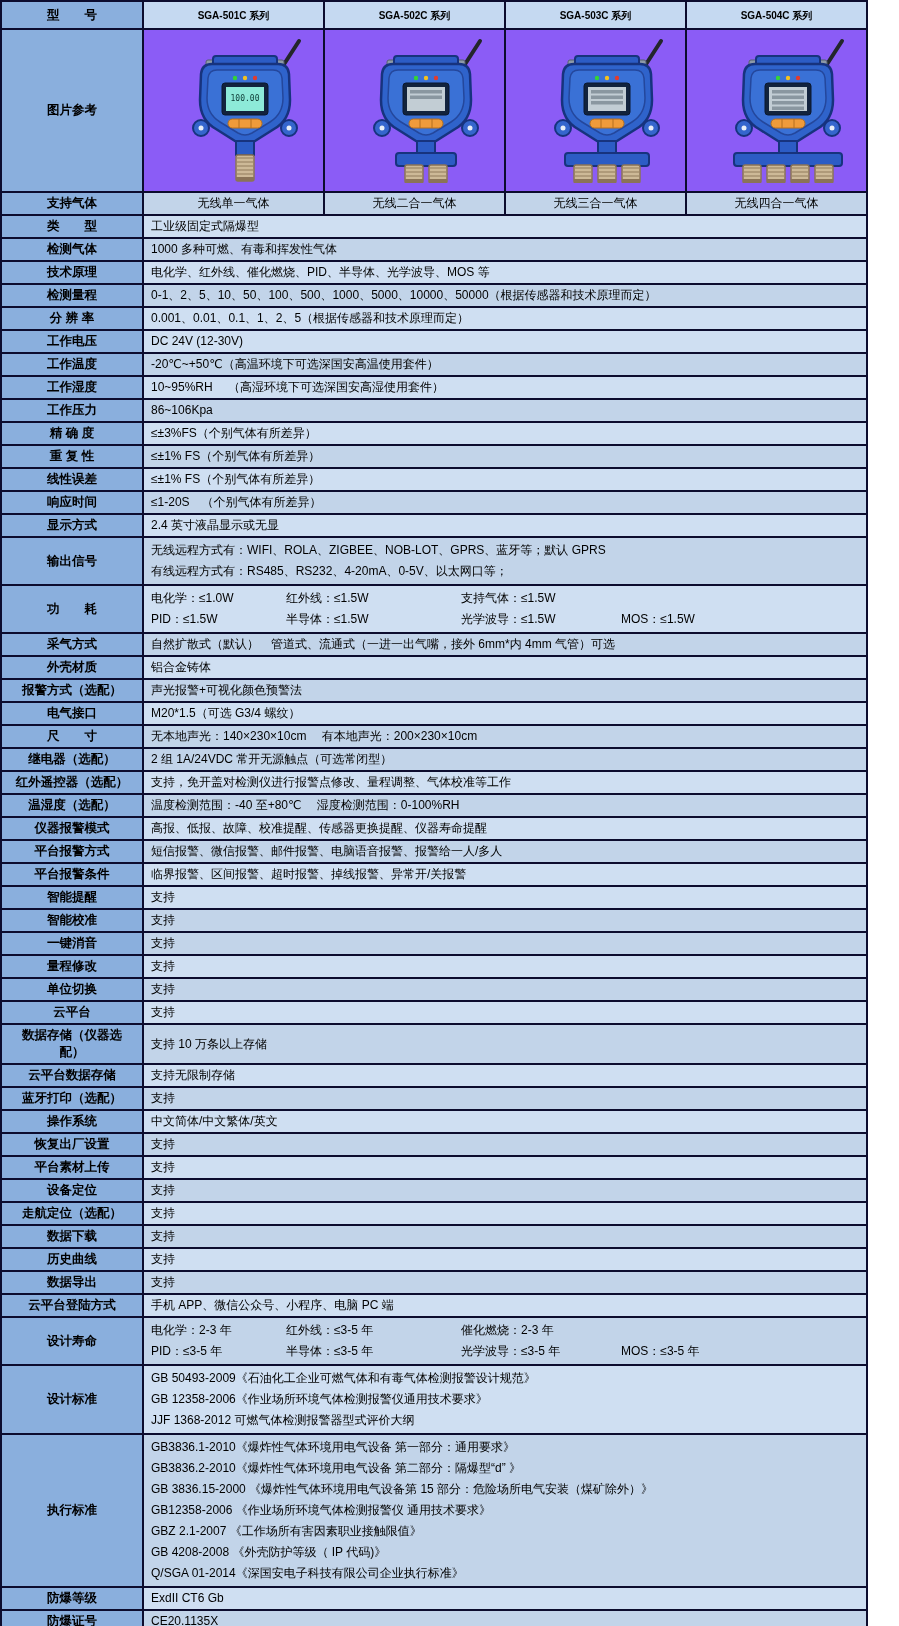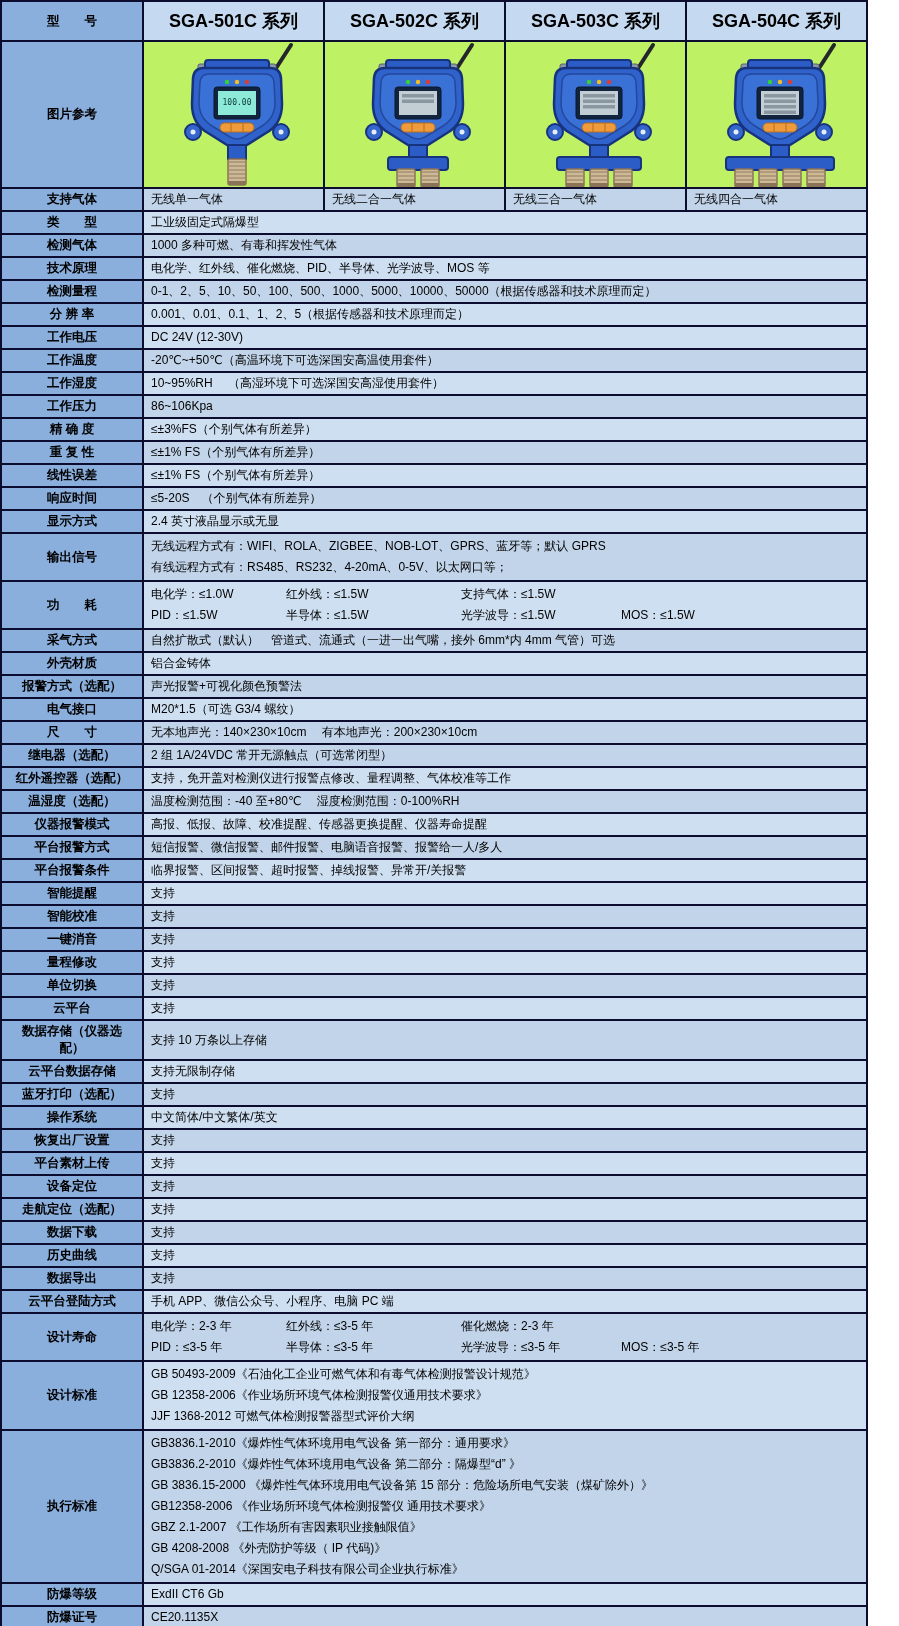--- a/index.html
+++ b/index.html
@@ -39,31 +39,31 @@
   }
   td.val{
     white-space:pre-wrap;
   }
   .shade-a{background:var(--row-light);}
   .shade-b{background:var(--row-dark);}
   .model-cell{
     background:var(--header-bg);
     font-weight:bold;
     text-align:center;
-    font-size:18px;
-    height:40px;
+    font-size:10px;
+    height:28px;
   }
   tr.image-row td{height:147px;}
   td.img-cell{
-    background:#bef264;
+    background:#8b5cf6;
     text-align:right;
-    padding:0;
+    padding:8px;
   }
   td.img-cell svg{display:block;margin:0 auto;}
-  .gas-cell{text-align:left;font-family:Liberation Serif, serif;}
+  .gas-cell{text-align:center;font-family:Liberation Serif, serif;}
   .line{padding:2px 0;}
   .grid-line{display:grid;padding:2px 0;}
   .grid-line span{white-space:pre-wrap;}
 </style>
 </head>
 <body>
 
 <table class="spec">
   <colgroup>
     <col style="width:142px">
@@ -312,21 +312,21 @@
       <tr>
     <td class="lbl">重 复 性</td>
     <td class="val shade-b" colspan="4">≤±1% FS（个别气体有所差异）</td>
   </tr>
       <tr>
     <td class="lbl">线性误差</td>
     <td class="val shade-a" colspan="4">≤±1% FS（个别气体有所差异）</td>
   </tr>
       <tr>
     <td class="lbl">响应时间</td>
-    <td class="val shade-b" colspan="4">≤5-20S　（个别气体有所差异）</td>
+    <td class="val shade-b" colspan="4">≤1-20S　（个别气体有所差异）</td>
   </tr>
       <tr>
     <td class="lbl">显示方式</td>
     <td class="val shade-a" colspan="4">2.4 英寸液晶显示或无显</td>
   </tr>
       <tr>
     <td class="lbl">输出信号</td>
     <td class="val shade-b" colspan="4"><div class="line">无线远程方式有：WIFI、ROLA、ZIGBEE、NOB-LOT、GPRS、蓝牙等；默认 GPRS</div><div class="line">有线远程方式有：RS485、RS232、4-20mA、0-5V、以太网口等；</div></td>
   </tr>
       <tr>

